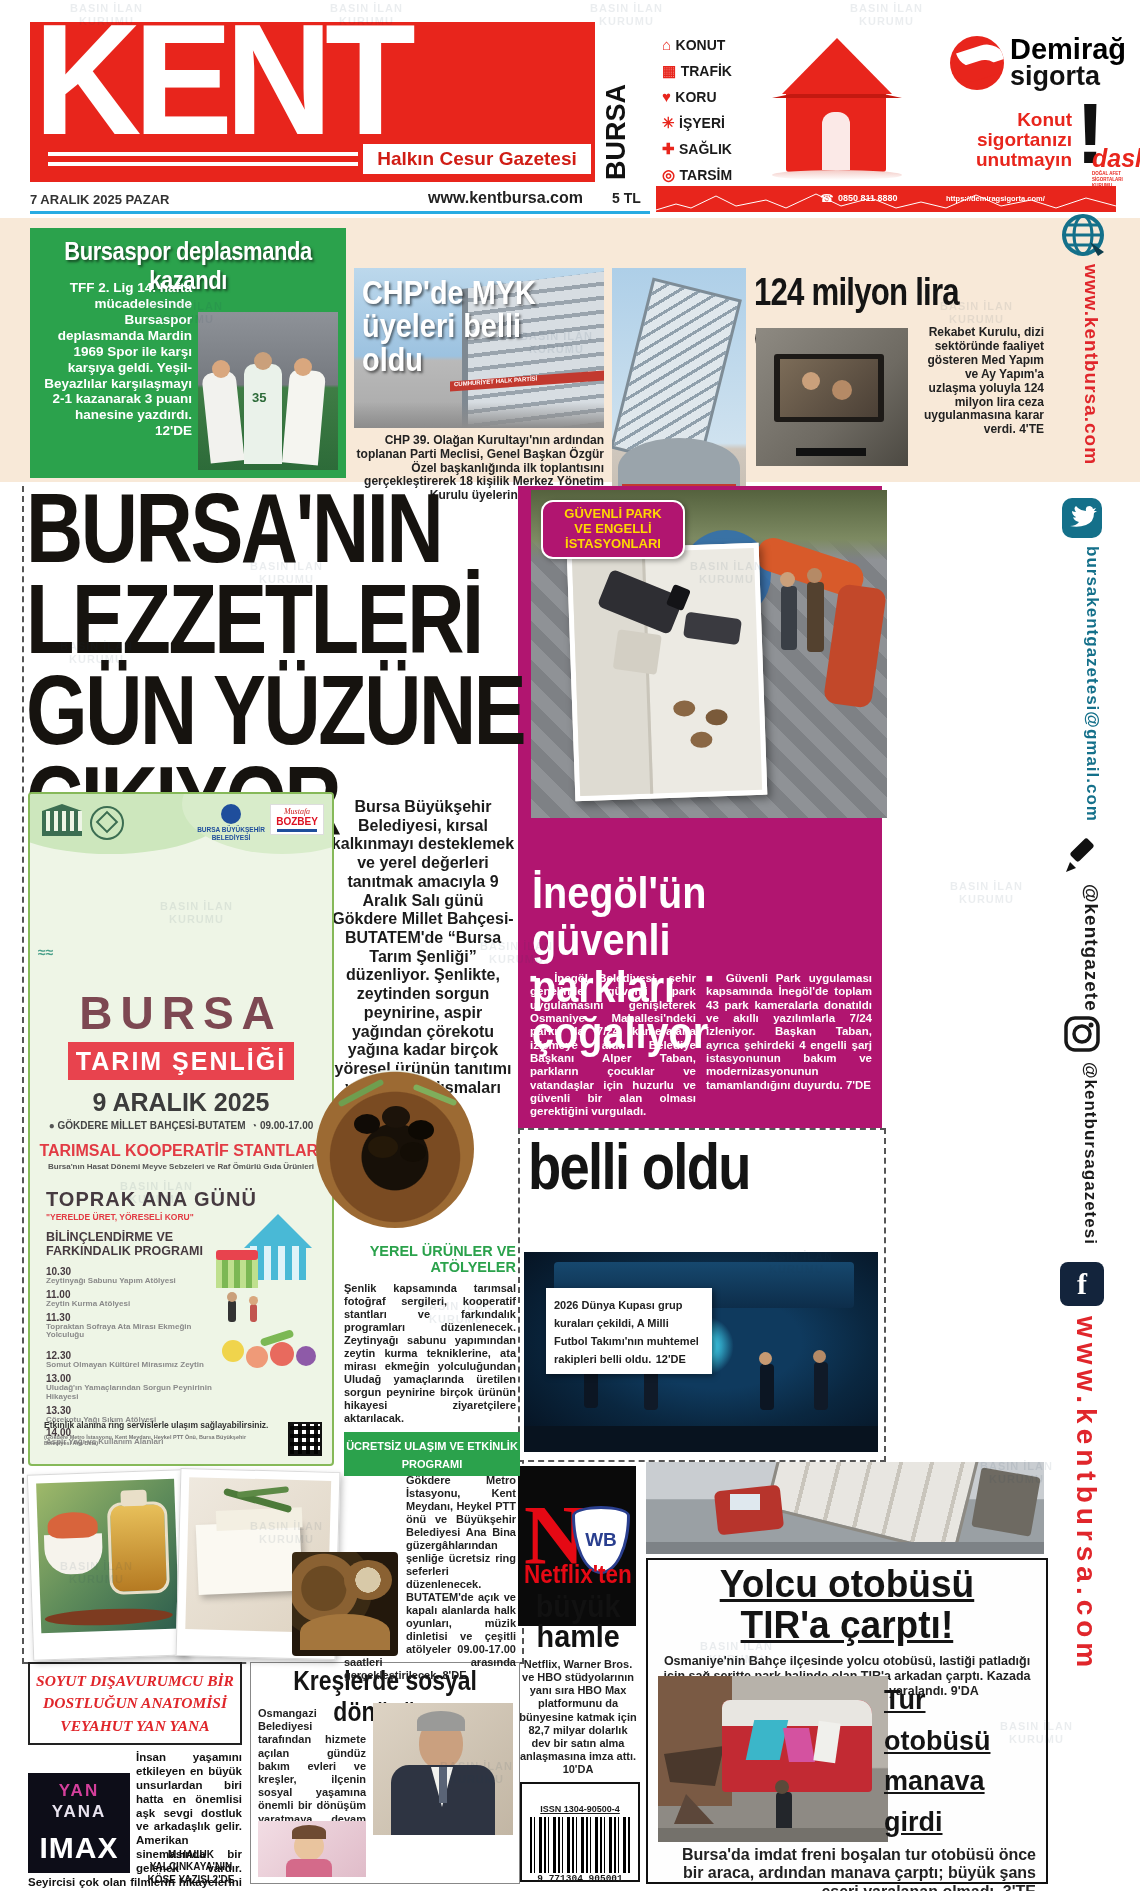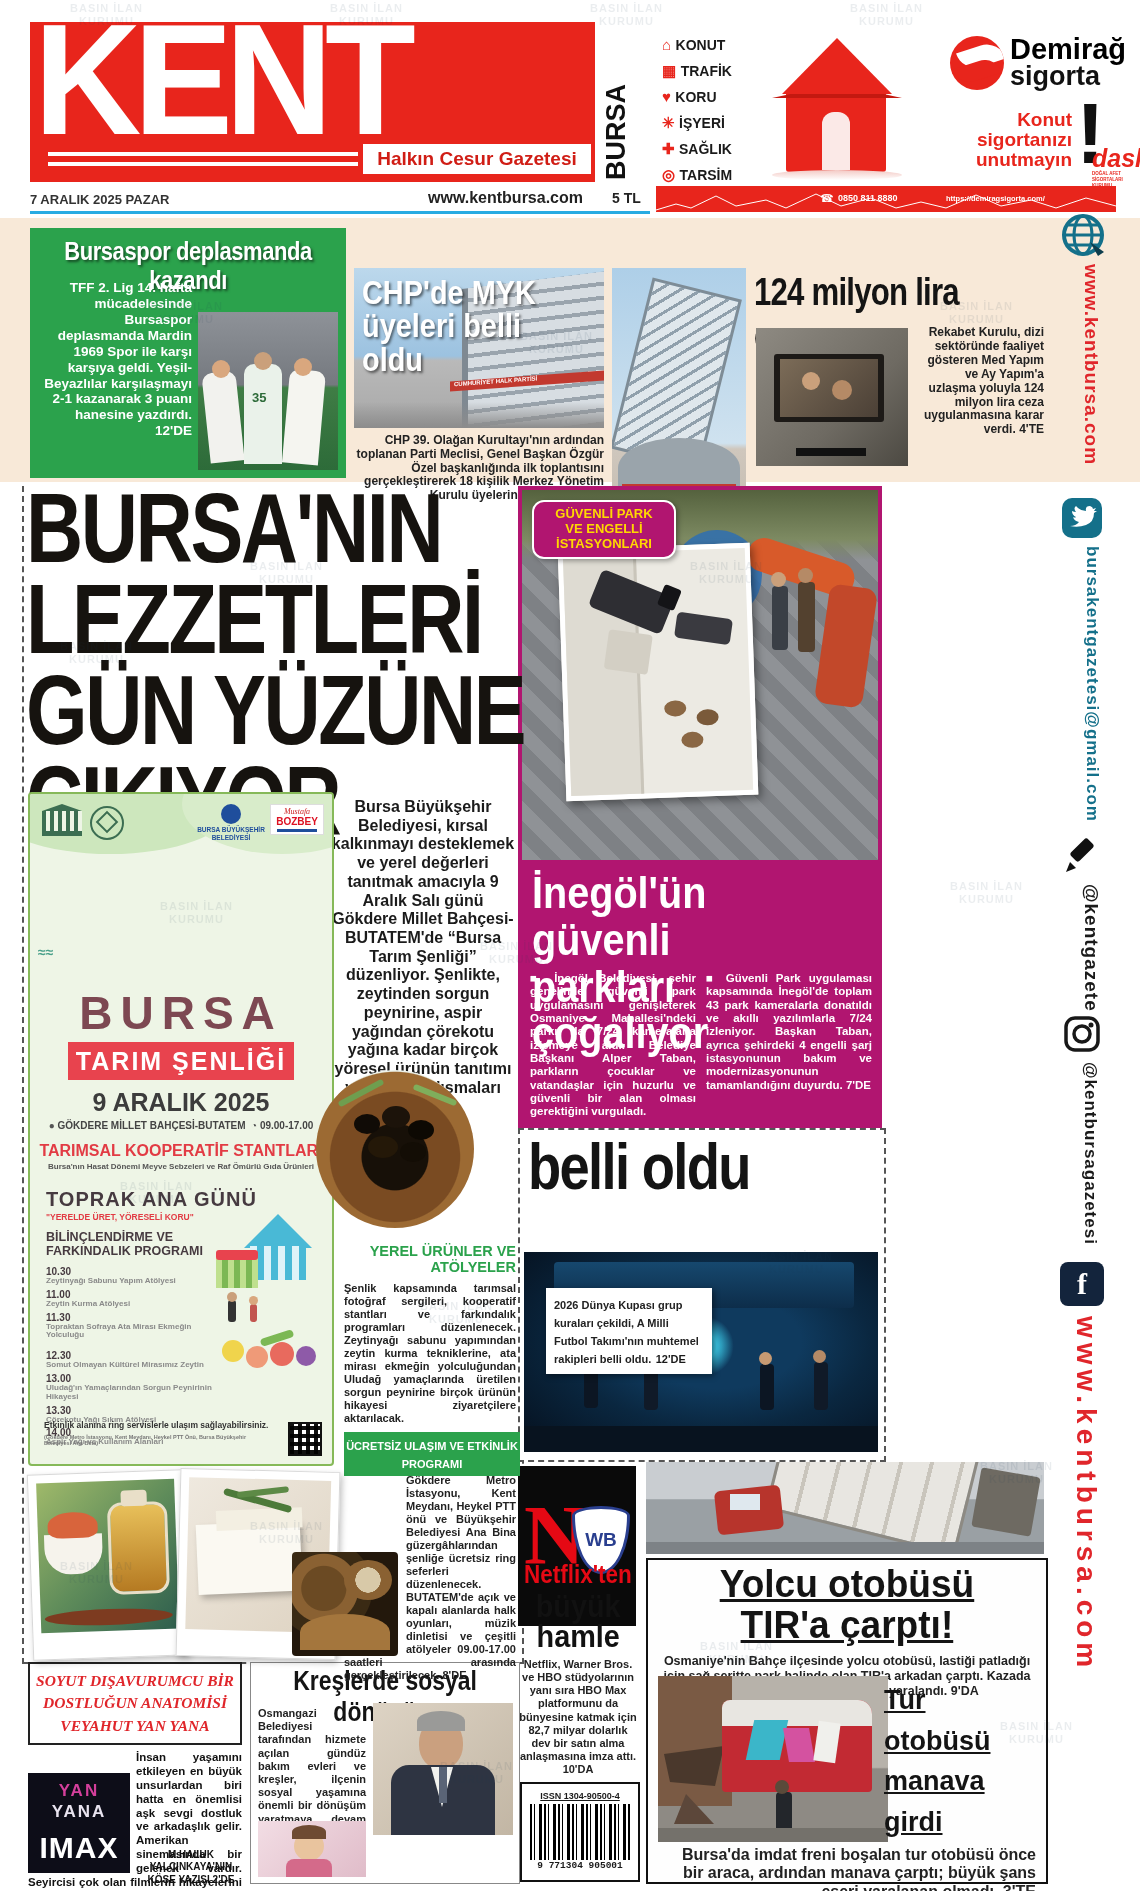--- a/index.html
+++ b/index.html
@@ -292,21 +292,21 @@
   <div class="abs polaroid" style="left:178px;top:1470px;width:142px;height:170px;transform:rotate(1.5deg);z-index:2">
     <div style="width:142px;height:152px;position:relative;overflow:hidden;background:linear-gradient(135deg,#efe9df 0%,#ded3c2 100%)">
       <div class="abs" style="left:10px;top:44px;width:104px;height:70px;background:#fbf9f2;box-shadow:3px 4px 6px rgba(0,0,0,.25);transform:rotate(-4deg)"></div>
       <div class="abs" style="left:28px;top:30px;width:86px;height:20px;background:#f3efe2;transform:rotate(-4deg)"></div>
       <div class="abs" style="left:34px;top:18px;width:70px;height:7px;background:#4d7a3a;border-radius:4px;transform:rotate(14deg)"></div>
       <div class="abs" style="left:48px;top:10px;width:52px;height:6px;background:#5d8a46;border-radius:4px;transform:rotate(-8deg)"></div>
     </div>
   </div>
 
   <div class="abs" style="left:518px;top:486px;width:364px;height:642px;background:#b11570">
-    <div class="abs" style="left:4px;top:4px;width:356px;height:370px;overflow:hidden;background:
+    <div class="abs" style="left:13px;top:4px;width:356px;height:328px;overflow:hidden;background:
          repeating-linear-gradient(45deg,#8f9296 0 14px,#7e8185 14px 28px)">
       <div class="abs" style="left:0;top:0;width:356px;height:70px;background:linear-gradient(180deg,#55623e,#7d8a62 70%,transparent)"></div>
       <div class="abs" style="left:150px;top:40px;width:90px;height:90px;border-radius:50%;background:#2e6fb2;opacity:.85"></div>
       <div class="abs" style="left:224px;top:60px;width:110px;height:34px;background:#d85a2a;border-radius:16px;transform:rotate(18deg)"></div>
       <div class="abs" style="left:300px;top:96px;width:48px;height:120px;background:#c2482a;border-radius:12px;transform:rotate(8deg)"></div>
       <div class="abs" style="left:120px;top:60px;width:40px;height:70px;background:#4f9a3e;border-radius:8px"></div>
       <div class="abs" style="left:250px;top:96px;width:16px;height:64px;background:#3a3f46;border-radius:4px"></div>
       <div class="abs" style="left:249px;top:82px;width:15px;height:15px;border-radius:50%;background:#caa07b"></div>
       <div class="abs" style="left:276px;top:92px;width:17px;height:70px;background:#53412f;border-radius:4px"></div>
       <div class="abs" style="left:276px;top:78px;width:15px;height:15px;border-radius:50%;background:#b58a66"></div>
@@ -396,21 +396,21 @@
       <div><span class="cnd" style="color:#111;font-size:32px;transform:scaleX(.9);transform-origin:center">büyük</span></div>
       <div><span class="cnd" style="color:#111;font-size:32px;transform:scaleX(.9);transform-origin:center">hamle</span></div>
     </div>
     <div style="margin-top:6px;font-size:11px;font-weight:600;color:#222;line-height:1.2">
       <span>Netflix, Warner Bros. ve HBO stüdyolarının yanı sıra HBO Max platformunu da bünyesine katmak için 82,7 milyar dolarlık dev bir satın alma anlaşmasına imza attı.</span>
       <b class="pg">10'DA</b>
     </div>
   </div>
 
   <div class="abs" style="left:520px;top:1782px;width:116px;height:96px;border:2px solid #111;background:#fff;text-align:center">
-    <div style="font-size:9px;font-weight:700;margin-top:7px;text-decoration:underline">ISSN 1304-90500-4</div>
+    <div style="font-size:9px;font-weight:700;margin-top:20px;text-decoration:underline">ISSN 1304-90500-4</div>
     <div style="margin:3px auto 0;width:100px;height:56px;background:
          repeating-linear-gradient(90deg,#000 0 2px,#fff 2px 4px,#000 4px 5px,#fff 5px 9px,#000 9px 12px,#fff 12px 14px)"></div>
     <div style="font-family:'Liberation Mono',monospace;font-size:9.5px;font-weight:700">9 771304 905001</div>
   </div>
 
   <div class="abs" style="left:646px;top:1558px;width:398px;height:322px;border:2px solid #111;background:#fefefe">
     <div style="text-align:center;padding-top:4px;line-height:1.05">
       <div><span class="cnd underl" style="color:#141414;font-size:39px;font-weight:800;transform:scaleX(.95);transform-origin:center">Yolcu otobüsü</span></div>
       <div><span class="cnd underl" style="color:#141414;font-size:39px;font-weight:800;transform:scaleX(.95);transform-origin:center">TIR'a çarptı!</span></div>
     </div>

